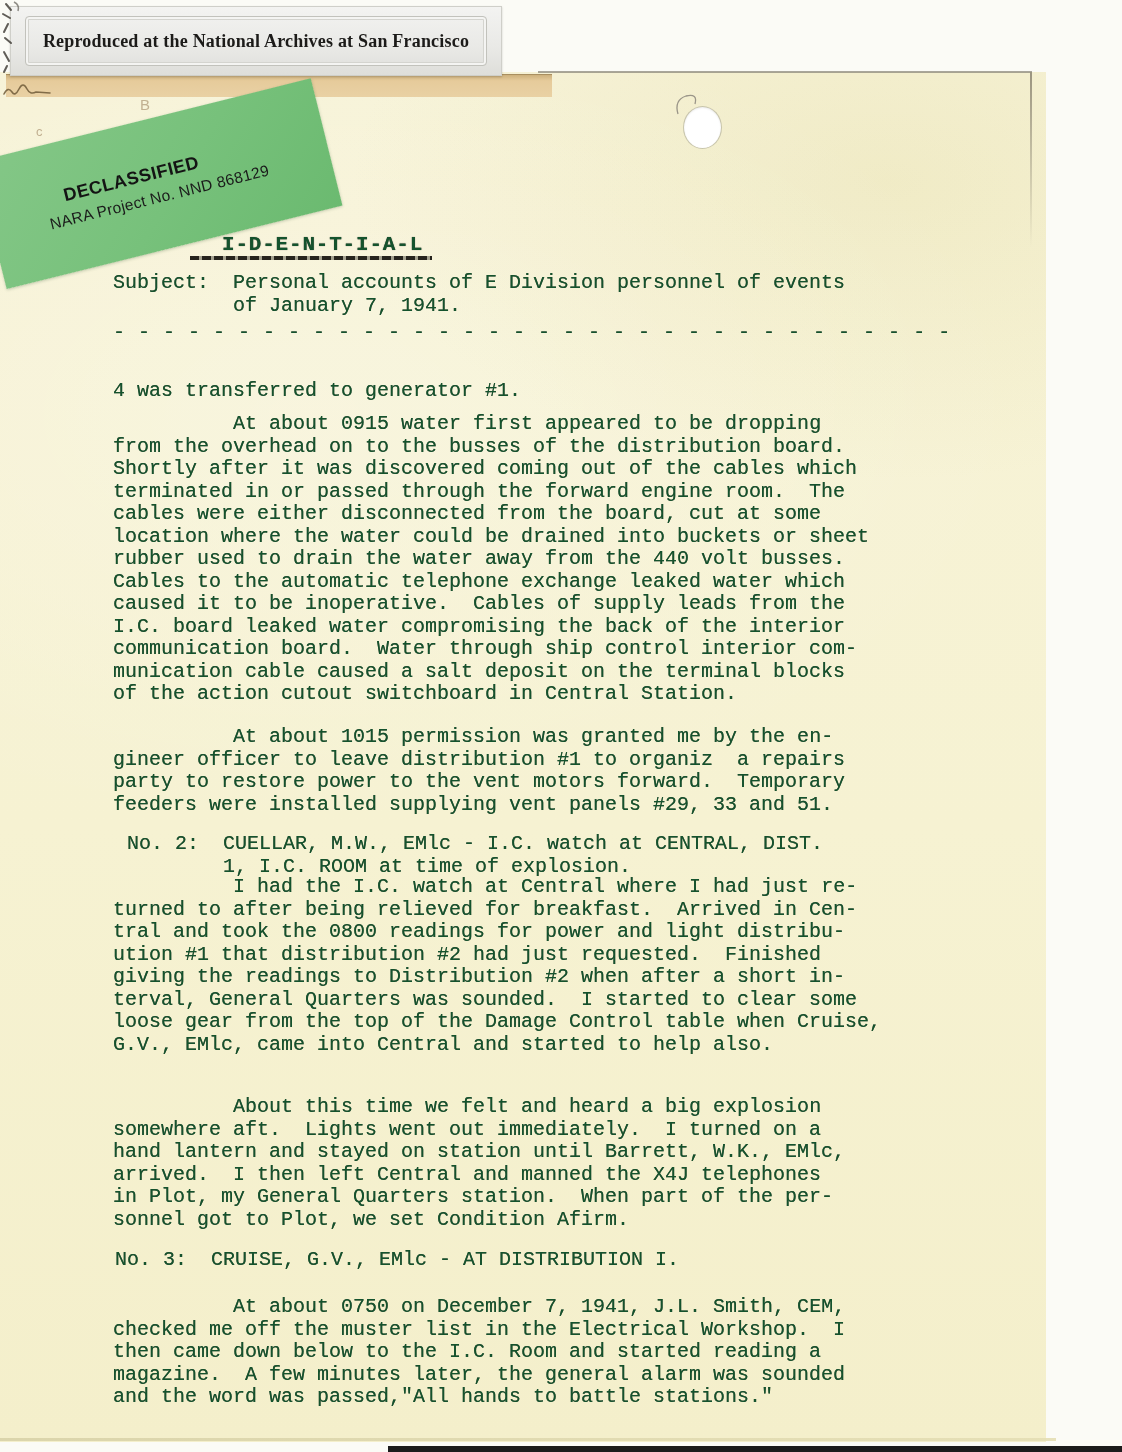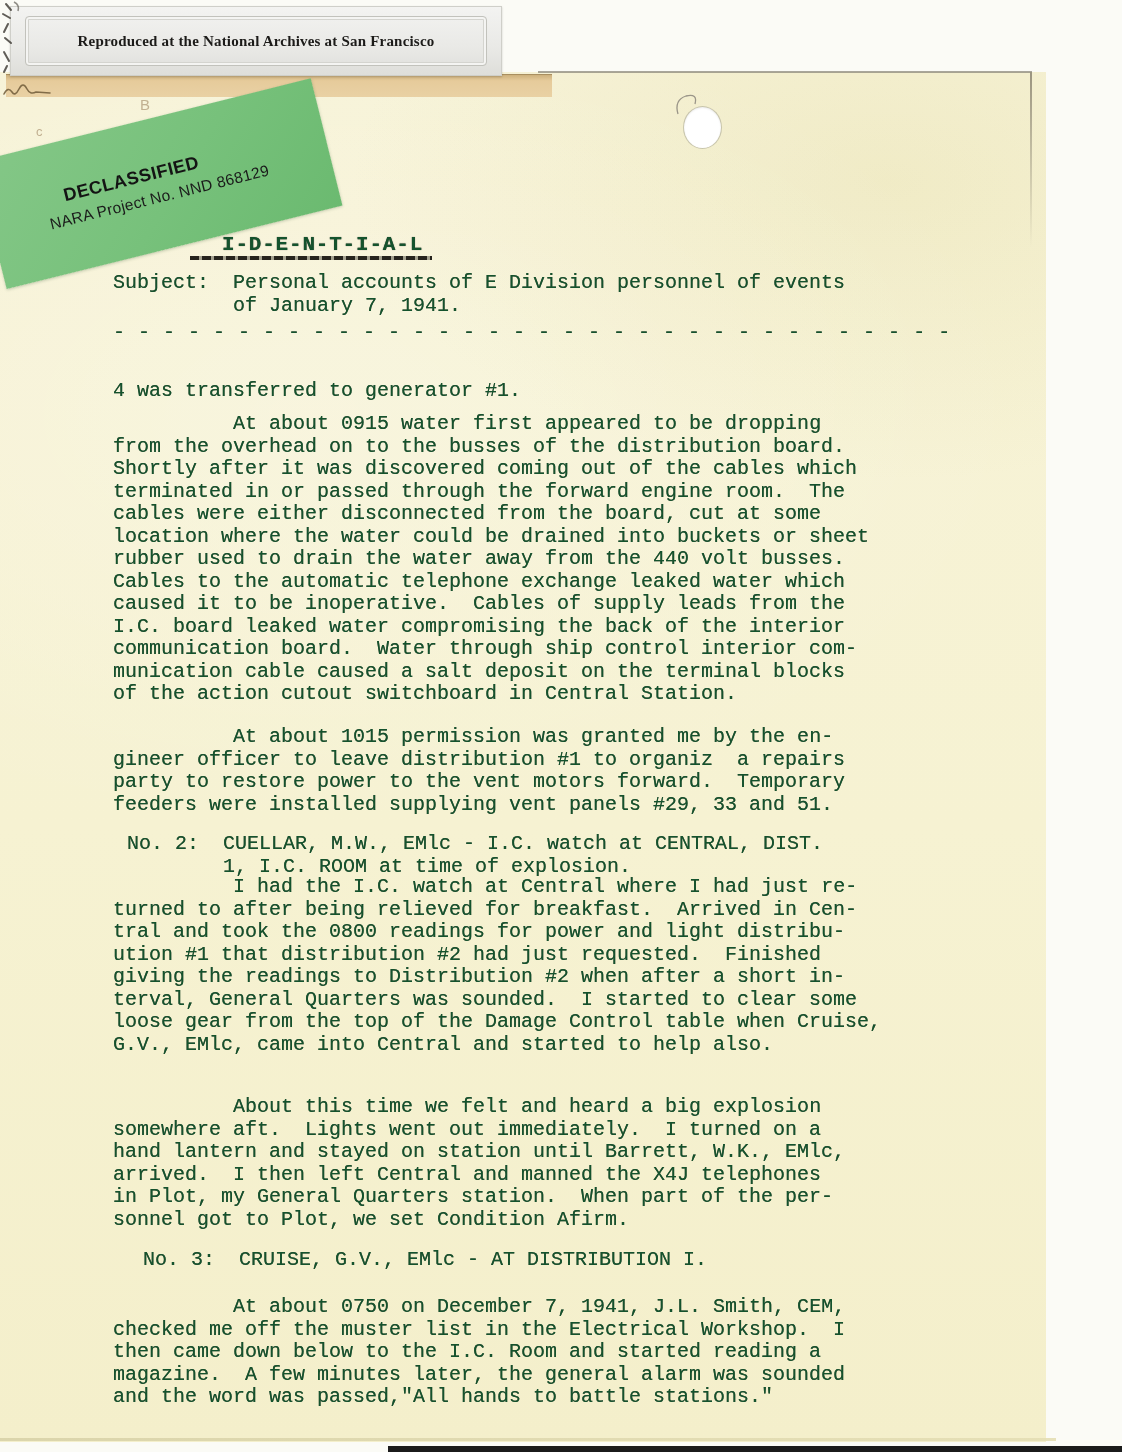--- a/index.html
+++ b/index.html
@@ -32,21 +32,21 @@
     border:1px solid #cfcfc9;box-shadow:0 1px 2px rgba(0,0,0,.18);z-index:5;
   }
   .stamp-inner{
     position:absolute;left:14px;top:9px;right:14px;bottom:9px;
     border:1px solid #c2c2bc;border-radius:4px;
     box-shadow:inset 0 0 0 2px #f4f4f2, inset 0 0 0 3px #d4d4cf;
     display:flex;align-items:center;justify-content:center;
   }
   .stamp-text{
     font-family:"Liberation Serif","DejaVu Serif",serif;font-weight:bold;
-    font-size:15px;color:#1c1b19;letter-spacing:.2px;white-space:nowrap;text-align:center;
+    font-size:18px;color:#1c1b19;letter-spacing:.2px;white-space:nowrap;text-align:center;
   }
   
   .sticker{
     position:absolute;left:-25px;top:162px;width:346px;height:131px;
     transform:rotate(-14deg);transform-origin:top left;
     background:linear-gradient(135deg,#84c787 0%,#77c17b 55%,#6bba70 100%);
     box-shadow:0 1px 3px rgba(40,80,40,.25);z-index:6;
   }
   .sticker-line1{
     position:absolute;left:78px;top:44px;
@@ -79,21 +79,21 @@
     background:repeating-linear-gradient(90deg,#26231d 0px,#26231d 9px,rgba(38,35,29,.40) 9px,rgba(38,35,29,.40) 12px);
   }
   .subject{left:113px;top:272px;}
   .dashes{left:113px;top:322px;letter-spacing:.5px;}
   .carryover{left:113px;top:364px;margin-top:16px;}
   .para1{left:113px;top:413px;}
   .para2{left:113px;top:726px;}
   .no2{left:127px;top:833px;}
   .para3{left:113px;top:876px;}
   .para4{left:113px;top:1096px;}
-  .no3{left:143px;top:1249px;}
+  .no3{left:115px;top:1249px;}
   .para5{left:113px;top:1296px;}
   .pagenum{left:460px;top:1472px;margin-left:16px;}
   
   .edge-scribble{position:absolute;left:0;top:0;z-index:7;}
   .tan-scribble{position:absolute;left:0px;top:76px;z-index:7;}
   .pencil{position:absolute;z-index:3;font-family:"Liberation Sans",sans-serif;color:rgba(150,120,85,.55);}
   .pencil-b{left:140px;top:96px;font-size:15px;}
   .pencil-c{left:36px;top:124px;font-size:13px;}
   
   .bottom-bar{position:absolute;left:388px;top:1446px;width:734px;height:6px;background:#1b1b1b;z-index:8;}

